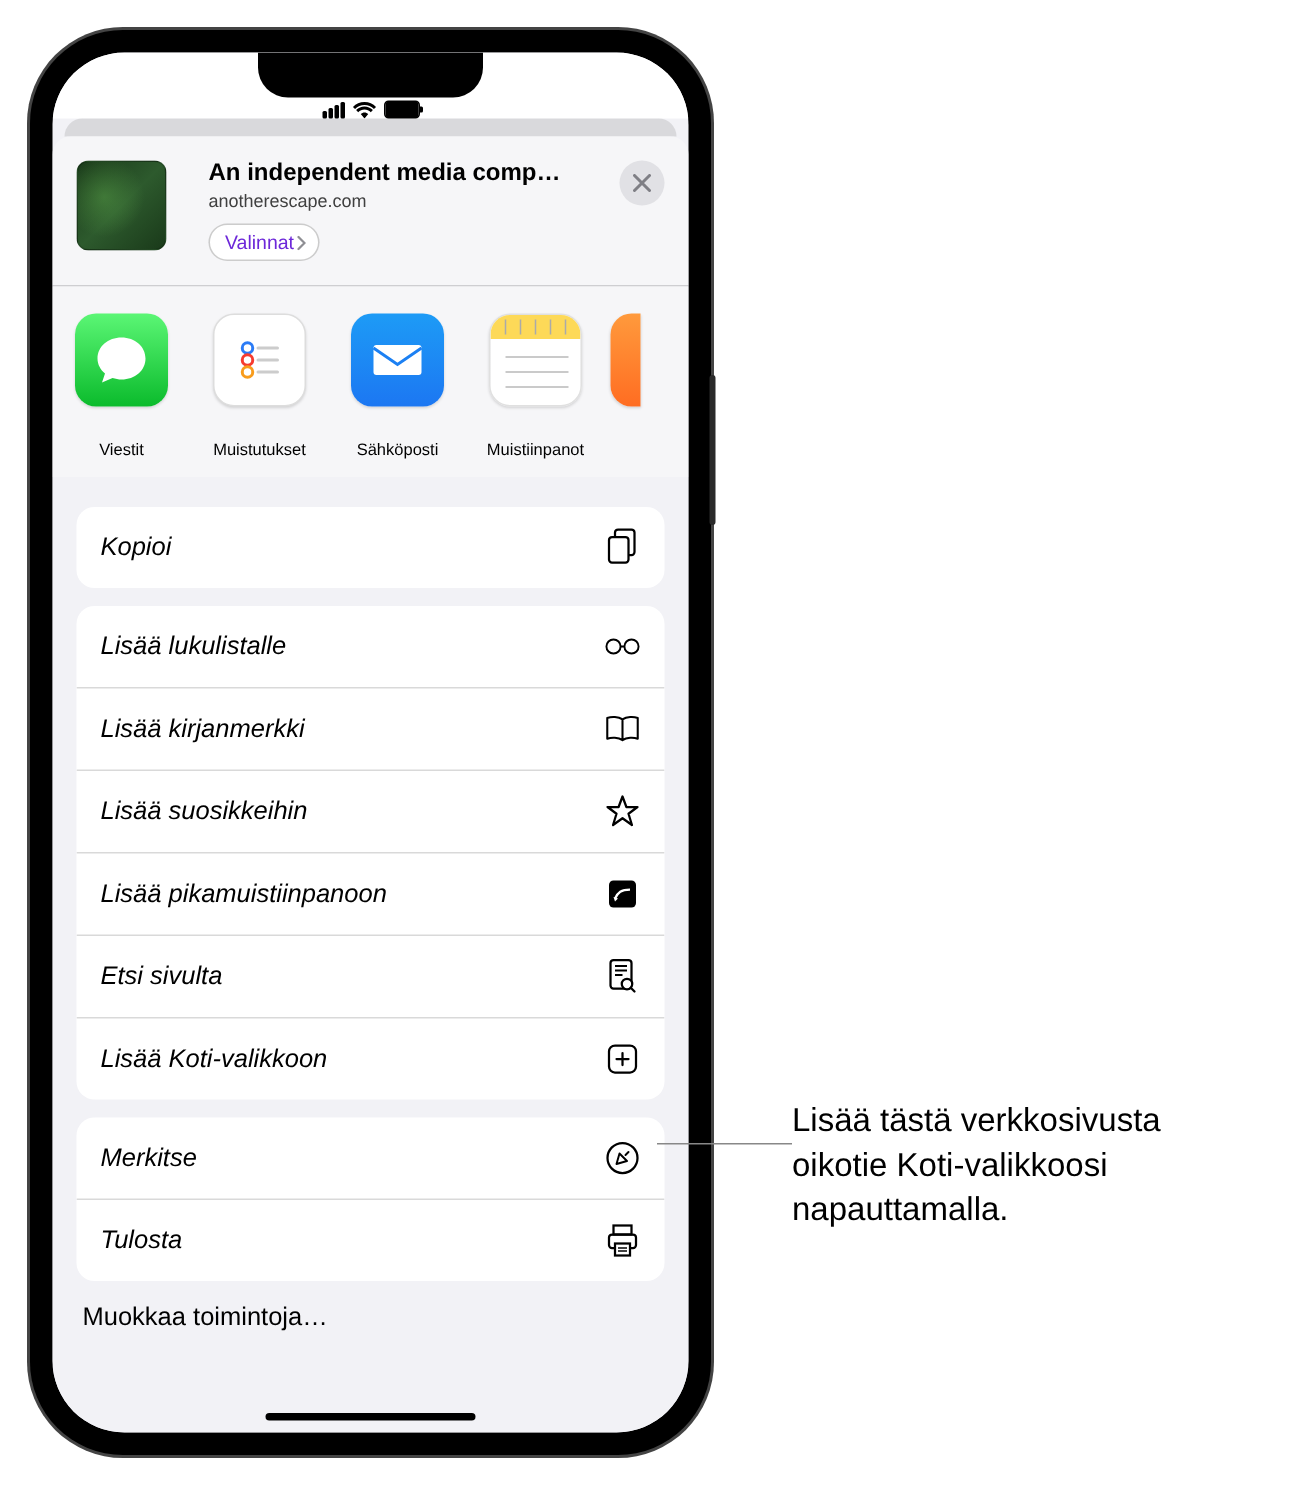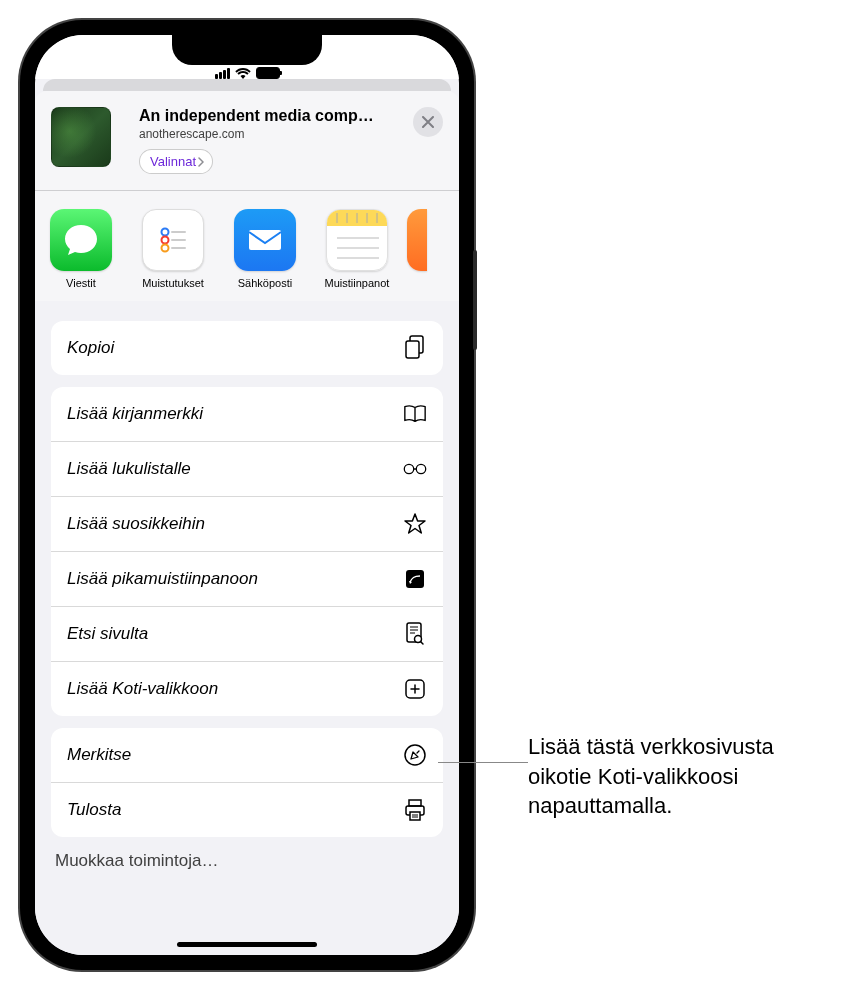--- a/index.html
+++ b/index.html
@@ -159,21 +159,21 @@
       width: 62px;
       height: 62px;
       border-radius: 14px;
       display: flex;
       align-items: center;
       justify-content: center;
       box-shadow: 0 1px 2px rgba(0,0,0,0.15);
     }
     .app-label {
       font-size: 11px;
-      margin-top: 6px;
+      margin-top: 23px;
       text-align: center;
       color: #000;
     }
     .messages-icon{background:linear-gradient(#5bf675,#0bbb2c)}
     .mail-icon{background:linear-gradient(#1d9bf6,#1c77f2)}
     .reminders-icon{background:#fff;border:0.5px solid #ddd}
     .notes-icon{background:linear-gradient(#fff 75%, #fff 75%);border:0.5px solid #e0e0e0;position:relative;overflow:hidden}
     .notes-icon::before{content:"";position:absolute;top:0;left:0;right:0;height:16px;background:#fdd958}
     .books-edge {
       width: 20px;
@@ -207,21 +207,21 @@
     .action-label { font-size: 17px; }
     .action-icon {
       width: 24px;
       height: 24px;
       display: flex;
       align-items: center;
       justify-content: center;
       color: #000;
     }
     .edit-link {
-      color: #404040;
+      color: #000000;
       font-size: 17px;
       padding: 14px 4px;
     }
     .home-indicator {
       position: absolute;
       bottom: 8px;
       left: 50%;
       transform: translateX(-50%);
       width: 140px;
       height: 5px;
@@ -359,34 +359,34 @@
                 <svg width="22" height="26" viewBox="0 0 22 26">
                     <rect x="6" y="1" width="13" height="17" rx="2" fill="none" stroke="#000" stroke-width="1.5"></rect>
                     <rect x="2" y="6" width="13" height="17" rx="2" fill="#fff" stroke="#000" stroke-width="1.5"></rect>
                   </svg>
               </span>
             </div>
           </div>
 
           <div class="action-group">
             <div class="action-row">
-              <span class="action-label">Lisää kirjanmerkki</span>
-              <span class="action-icon">
-                <svg width="26" height="20" viewBox="0 0 26 20">
-                    <path d="M13 3C10 1 5 1 2 2v15c3-1 8-1 11 1 3-2 8-2 11-1V2c-3-1-8-1-11 1z M13 3v15" fill="none" stroke="#000" stroke-width="1.5" stroke-linejoin="round"></path>
-                  </svg>
-              </span>
-            </div>
-            <div class="action-row">
               <span class="action-label">Lisää lukulistalle</span>
               <span class="action-icon">
                 <svg width="28" height="14" viewBox="0 0 28 14">
                     <circle cx="7" cy="7" r="5.5" fill="none" stroke="#000" stroke-width="1.5"></circle>
                     <circle cx="21" cy="7" r="5.5" fill="none" stroke="#000" stroke-width="1.5"></circle>
                     <path d="M12.5 7h3" stroke="#000" stroke-width="1.5"></path>
+                  </svg>
+              </span>
+            </div>
+            <div class="action-row">
+              <span class="action-label">Lisää kirjanmerkki</span>
+              <span class="action-icon">
+                <svg width="26" height="20" viewBox="0 0 26 20">
+                    <path d="M13 3C10 1 5 1 2 2v15c3-1 8-1 11 1 3-2 8-2 11-1V2c-3-1-8-1-11 1z M13 3v15" fill="none" stroke="#000" stroke-width="1.5" stroke-linejoin="round"></path>
                   </svg>
               </span>
             </div>
             <div class="action-row">
               <span class="action-label">Lisää suosikkeihin</span>
               <span class="action-icon">
                 <svg width="24" height="24" viewBox="0 0 24 24">
                     <path d="M12 2l2.6 7h7.4l-6 4.5 2.3 7.5L12 16.5 5.7 21l2.3-7.5-6-4.5h7.4L12 2z" fill="none" stroke="#000" stroke-width="1.5" stroke-linejoin="round"></path>
                   </svg>
               </span>

